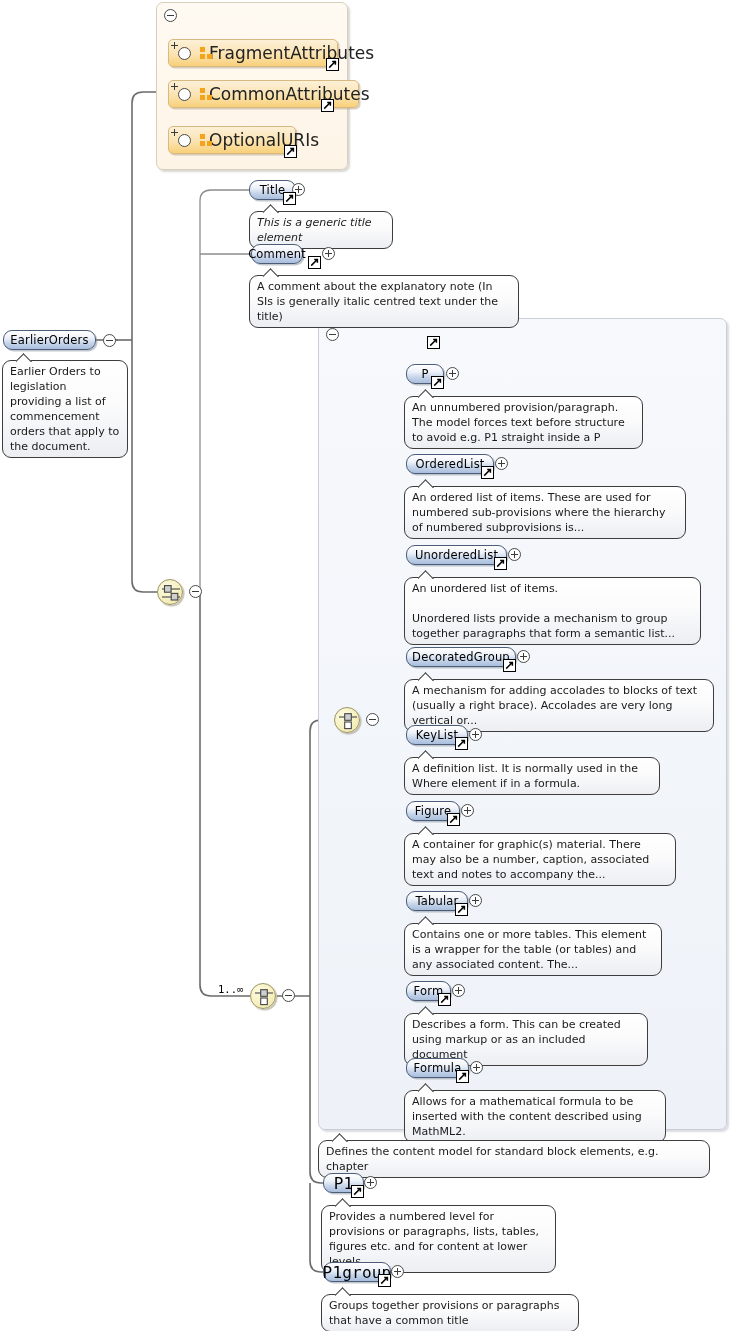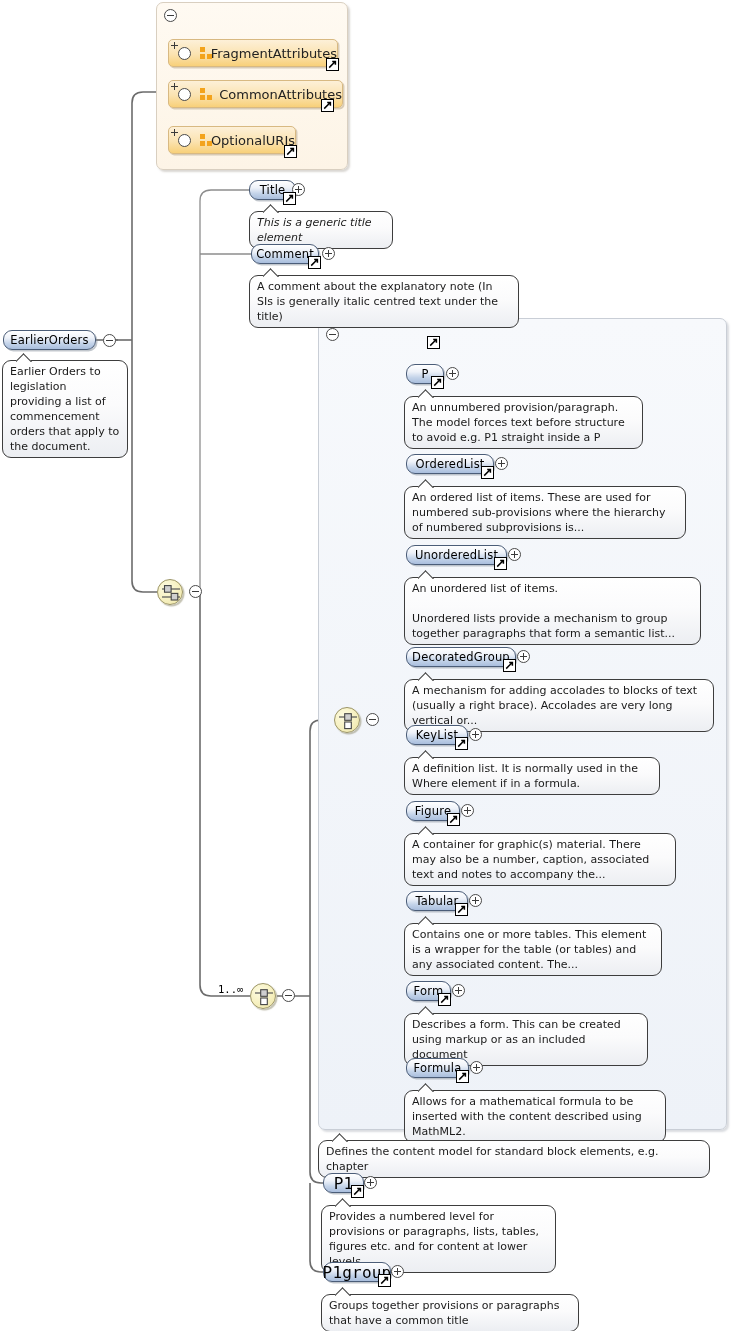--- a/index.html
+++ b/index.html
@@ -158,21 +158,21 @@
     position: absolute;
     height: 28px;
     border: 1.2px solid #d8b982;
     border-radius: 5px;
     background: linear-gradient(to bottom,#fdf0d8 0%,#fbe3b1 55%,#f8d079 100%);
     box-shadow: 1.5px 1.5px 0 rgba(170,150,120,.45);
     display: flex;
     align-items: center;
     padding-left: 9px;
     gap: 9px;
-    font-size: 13px;
+    font-size: 17px;
     color: #222;
     z-index: 4;
   }
   .attr .pm { position: static; flex: 0 0 auto; }
   .attr .pm::before { left: 2px; top: 5px; }
   .attr .pm.plus::after { left: 4.7px; top: 2.3px; }
 
   
   .comp {
     position: absolute;
@@ -262,21 +262,21 @@
         <i class="c"></i>
       </span>
     <span>FragmentAttributes</span>
     <span class="linkbadge" style="left:157px; top:18px;">
       <svg width="9" height="9" viewBox="0 0 9 9">
           <path d="M1.2 7.6 L7 1.8 M4.2 1.5 H7.4 V4.7" stroke="#000" stroke-width="1.5" fill="none"></path>
         </svg>
     </span>
   </div>
 
-  <div class="attr" style="left:168px; top:80px; width:175px;">
+  <div class="attr" style="left:168px; top:80px; width:191px;">
     <span class="pm plus"></span>
     <span class="sq-icon sq-orange">
         <i class="a"></i>
         <i class="b"></i>
         <i class="c"></i>
       </span>
     <span>CommonAttributes</span>
     <span class="linkbadge" style="left:152px; top:18px;">
       <svg width="9" height="9" viewBox="0 0 9 9">
           <path d="M1.2 7.6 L7 1.8 M4.2 1.5 H7.4 V4.7" stroke="#000" stroke-width="1.5" fill="none"></path>
@@ -325,21 +325,21 @@
     <svg width="9" height="9" viewBox="0 0 9 9">
         <path d="M1.2 7.6 L7 1.8 M4.2 1.5 H7.4 V4.7" stroke="#000" stroke-width="1.5" fill="none"></path>
       </svg>
   </div>
   <div class="pm plus" style="left:292px; top:183px;"></div>
   <div class="note" style="left:249px; top:211px; width:144px;font-style:italic;">
     <span class="tail"></span>
     <p>This is a generic title element</p>
   </div>
 
-  <div class="elt" style="left:251px; top:244px; width:68px;">
+  <div class="elt" style="left:251px; top:244px; width:52px;">
     <span>Comment</span>
   </div>
   <div class="linkbadge" style="left:308px; top:256px;">
     <svg width="9" height="9" viewBox="0 0 9 9">
         <path d="M1.2 7.6 L7 1.8 M4.2 1.5 H7.4 V4.7" stroke="#000" stroke-width="1.5" fill="none"></path>
       </svg>
   </div>
   <div class="pm plus" style="left:322px; top:247px;"></div>
   <div class="note" style="left:249px; top:275px; width:270px;">
     <span class="tail"></span>

